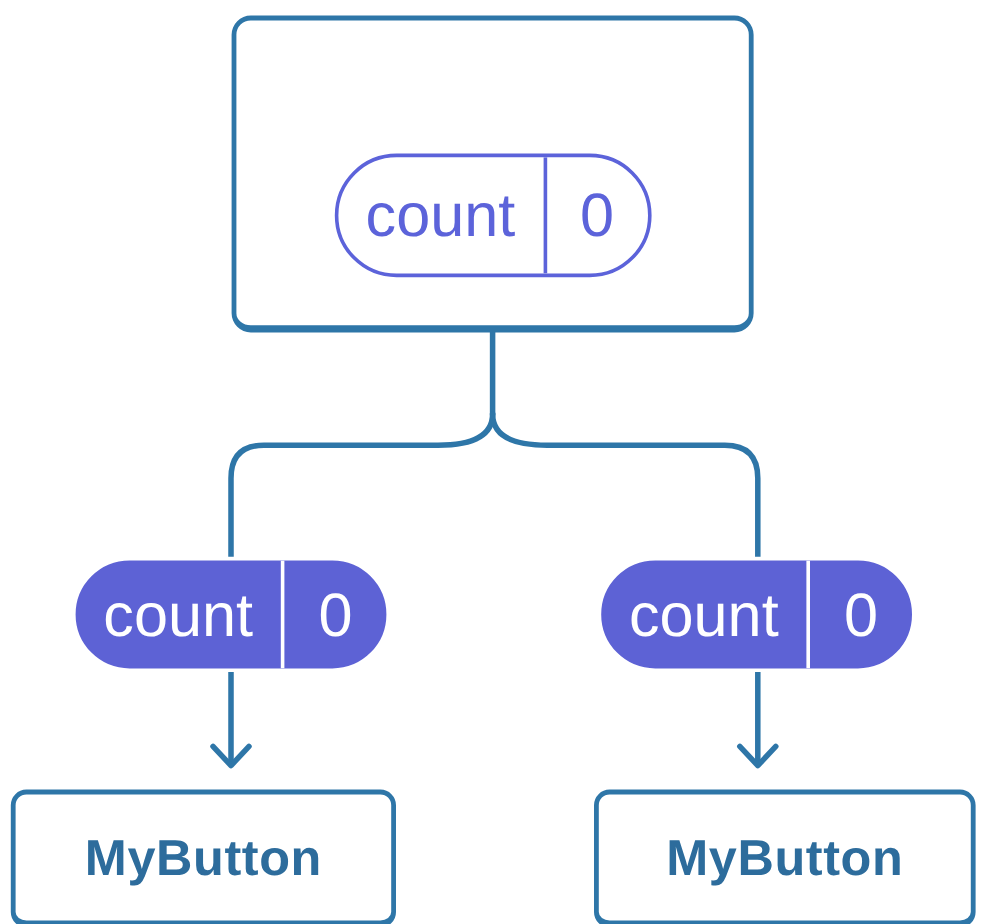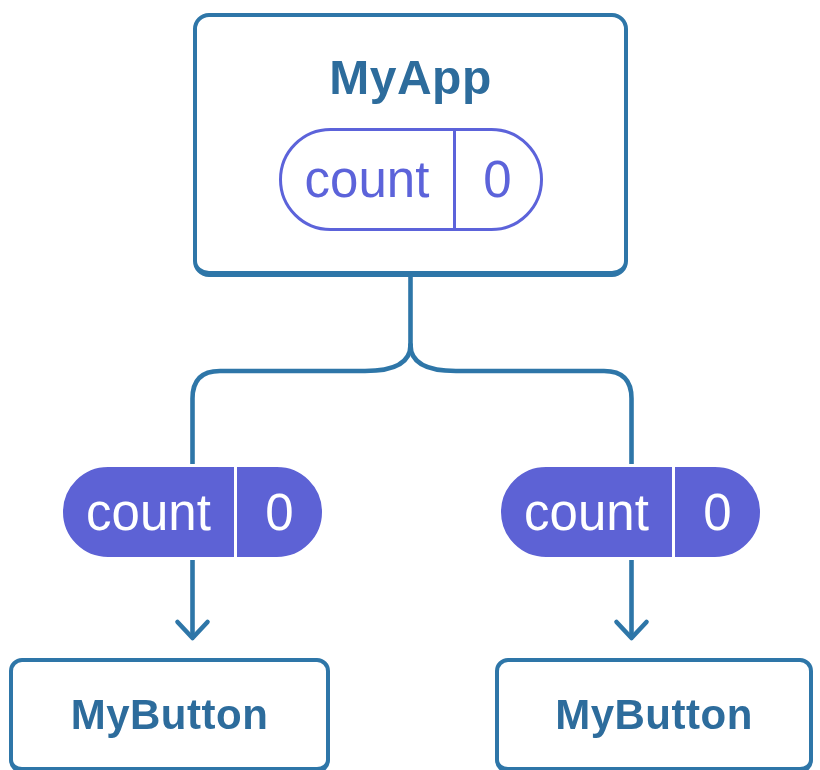--- a/index.html
+++ b/index.html
@@ -98,21 +98,20 @@
 
     <path class="tree" d="M410.5 345 Q410.5 371 365 371 L220 371 Q192.5 371 192.5 398.5 L192.5 635"></path>
 
     <path class="tree" d="M410.5 345 Q410.5 371 456 371 L604 371 Q631.5 371 631.5 398.5 L631.5 635"></path>
 
     <path class="tree" d="M177.5 622 L192.5 638 L207.5 622"></path>
     <path class="tree" d="M616.5 622 L631.5 638 L646.5 622"></path>
   </svg>
 
   <div class="node node-root">
-    <div class="node-title">MyApp</div>
     <div class="pill pill-outline">
       <div class="cell name">count</div>
       <div class="cell value">0</div>
     </div>
   </div>
 
   <div class="pill pill-solid left">
     <div class="cell name">count</div>
     <div class="cell value">0</div>
   </div>

